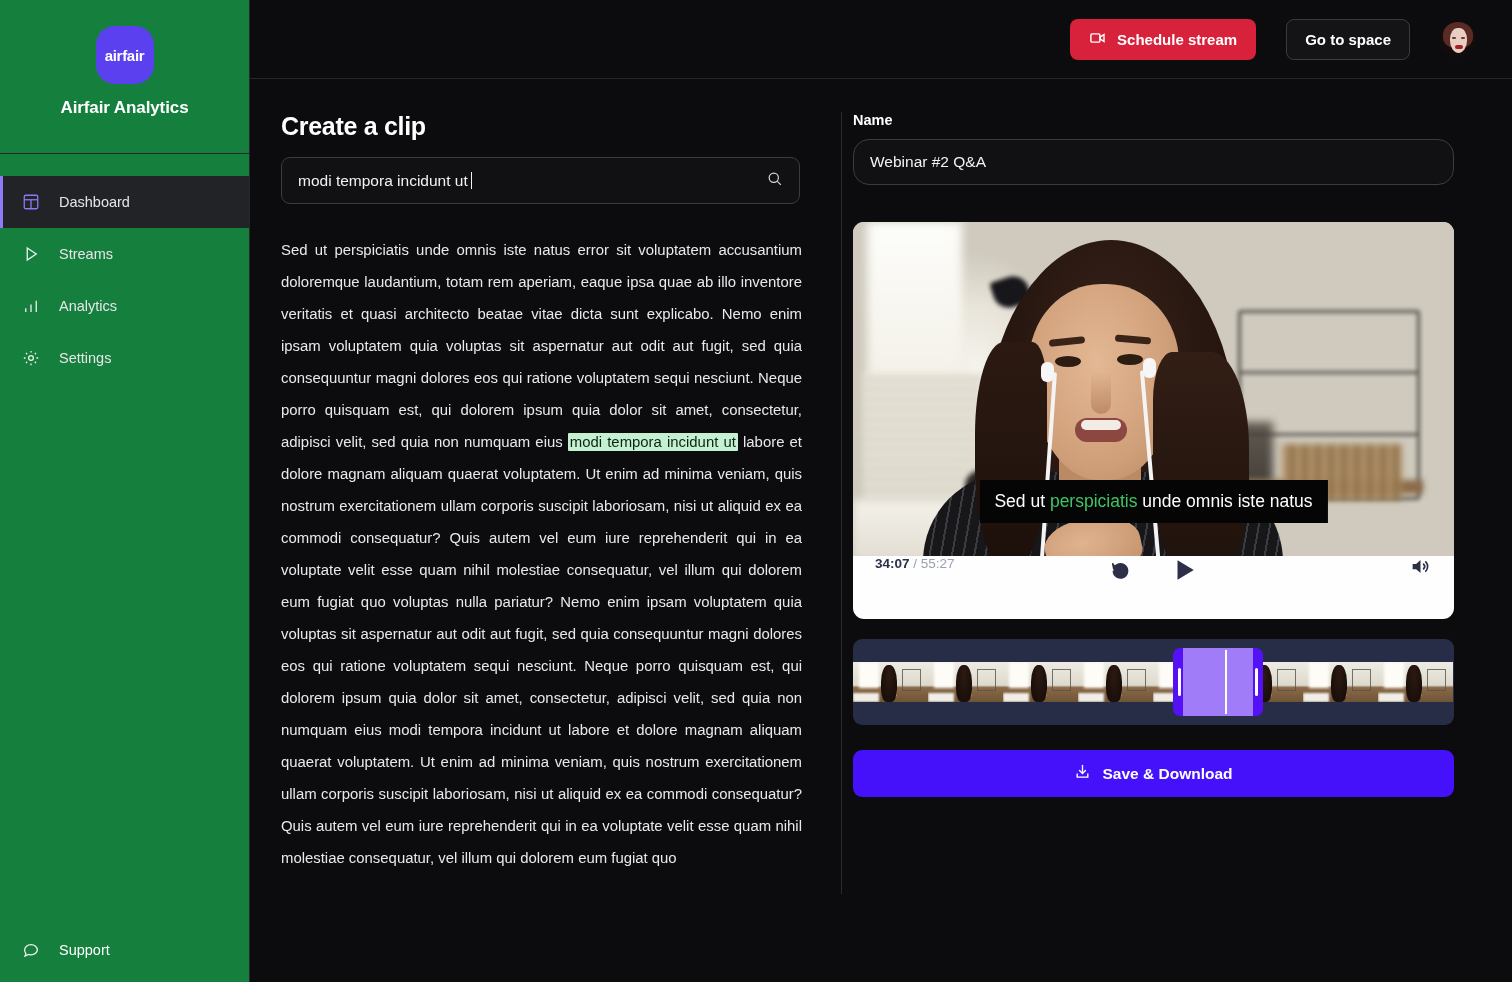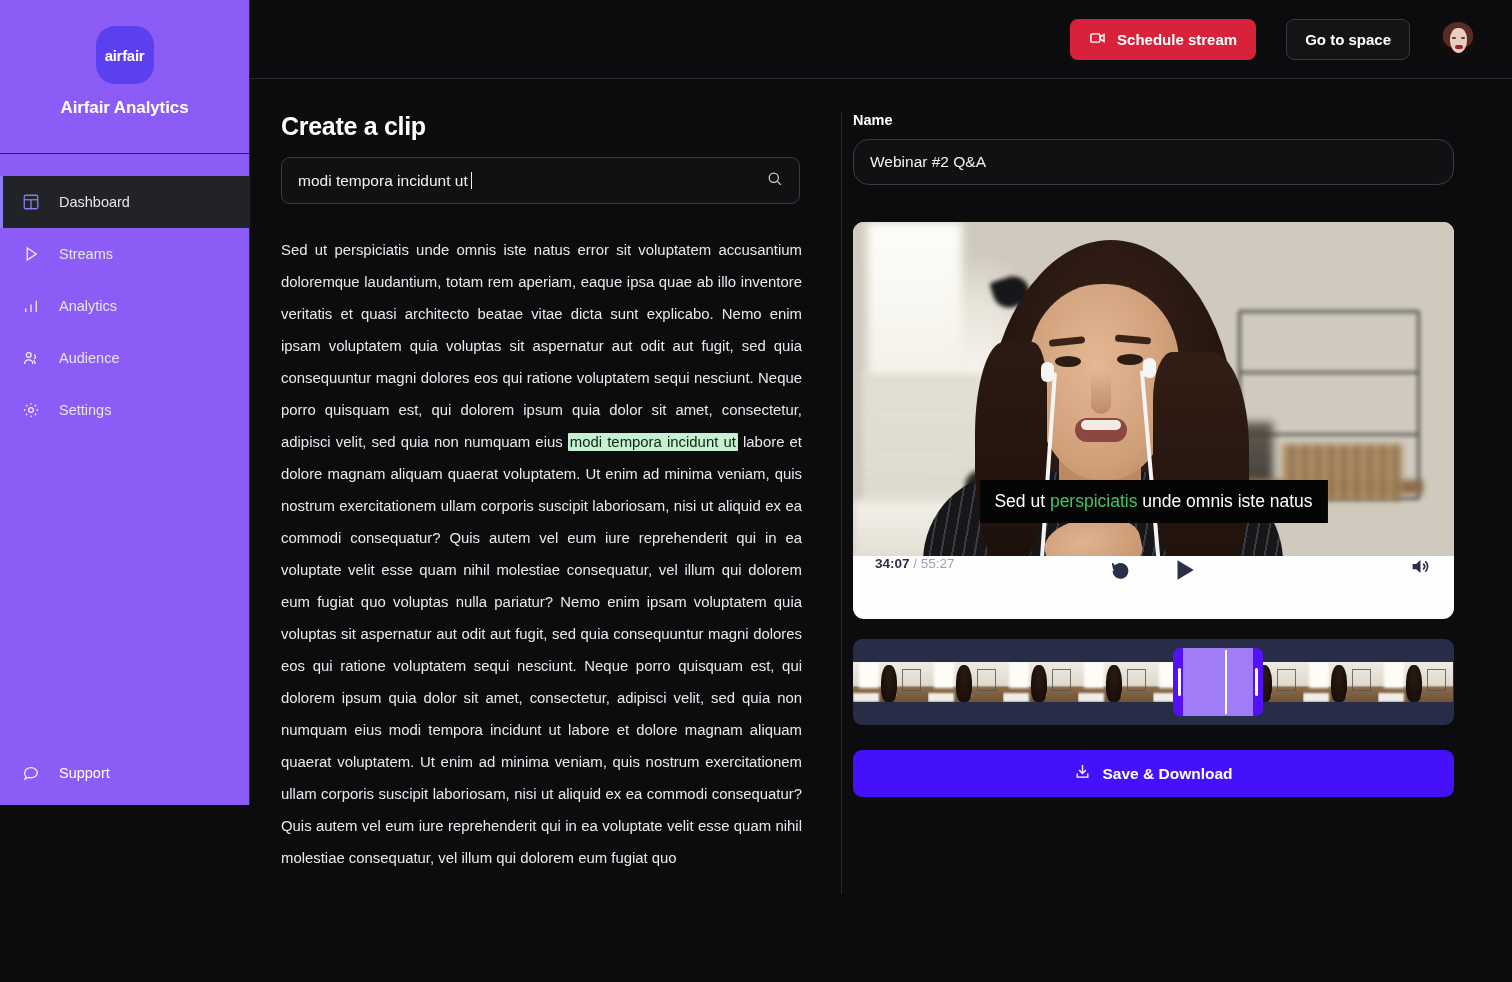--- a/index.html
+++ b/index.html
@@ -6,22 +6,22 @@
   html, body {
     width: 1512px; height: 982px;
     background: #0c0c0e;
     font-family: "Liberation Sans", sans-serif;
     overflow: hidden;
   }
   .app { display: flex; width: 1512px; height: 982px; }
 
   
   .sidebar {
-    width: 250px; height: 805px;
-    background: #8b5cf6;
+    width: 250px; height: 982px;
+    background: #15803d;
     border-right: 1px solid #26272b;
     display: flex; flex-direction: column;
     flex: 0 0 250px;
     position: relative;
   }
   .brand {
     padding: 26px 0 22px 0;
     display: flex; flex-direction: column; align-items: center;
     gap: 14px;
   }
@@ -409,31 +409,20 @@
               <line x1="5" y1="20" x2="5" y2="15"></line>
               <line x1="12" y1="20" x2="12" y2="10"></line>
               <line x1="19" y1="20" x2="19" y2="5"></line>
             </svg>
         </span>
         <span class="nav-label">Analytics</span>
       </div>
       <div class="nav-item">
         <span class="nav-ico">
           <svg viewBox="0 0 24 24">
-              <circle cx="9" cy="8" r="3.2"></circle>
-              <path d="M3.5 20c0-3.3 2.5-5.5 5.5-5.5s5.5 2.2 5.5 5.5"></path>
-              <path d="M16 7.5a3 3 0 0 1 0 5.6"></path>
-              <path d="M17.5 20c0-2.2-.8-3.9-2-5"></path>
-            </svg>
-        </span>
-        <span class="nav-label">Audience</span>
-      </div>
-      <div class="nav-item">
-        <span class="nav-ico">
-          <svg viewBox="0 0 24 24">
               <circle cx="12" cy="12" r="3.2"></circle>
               <path d="M12 2.5v2.2M12 19.3v2.2M2.5 12h2.2M19.3 12h2.2M5.3 5.3l1.6 1.6M17.1 17.1l1.6 1.6M18.7 5.3l-1.6 1.6M6.9 17.1l-1.6 1.6"></path>
             </svg>
         </span>
         <span class="nav-label">Settings</span>
       </div>
     </nav>
 
     <div class="support">
       <span class="nav-ico">

